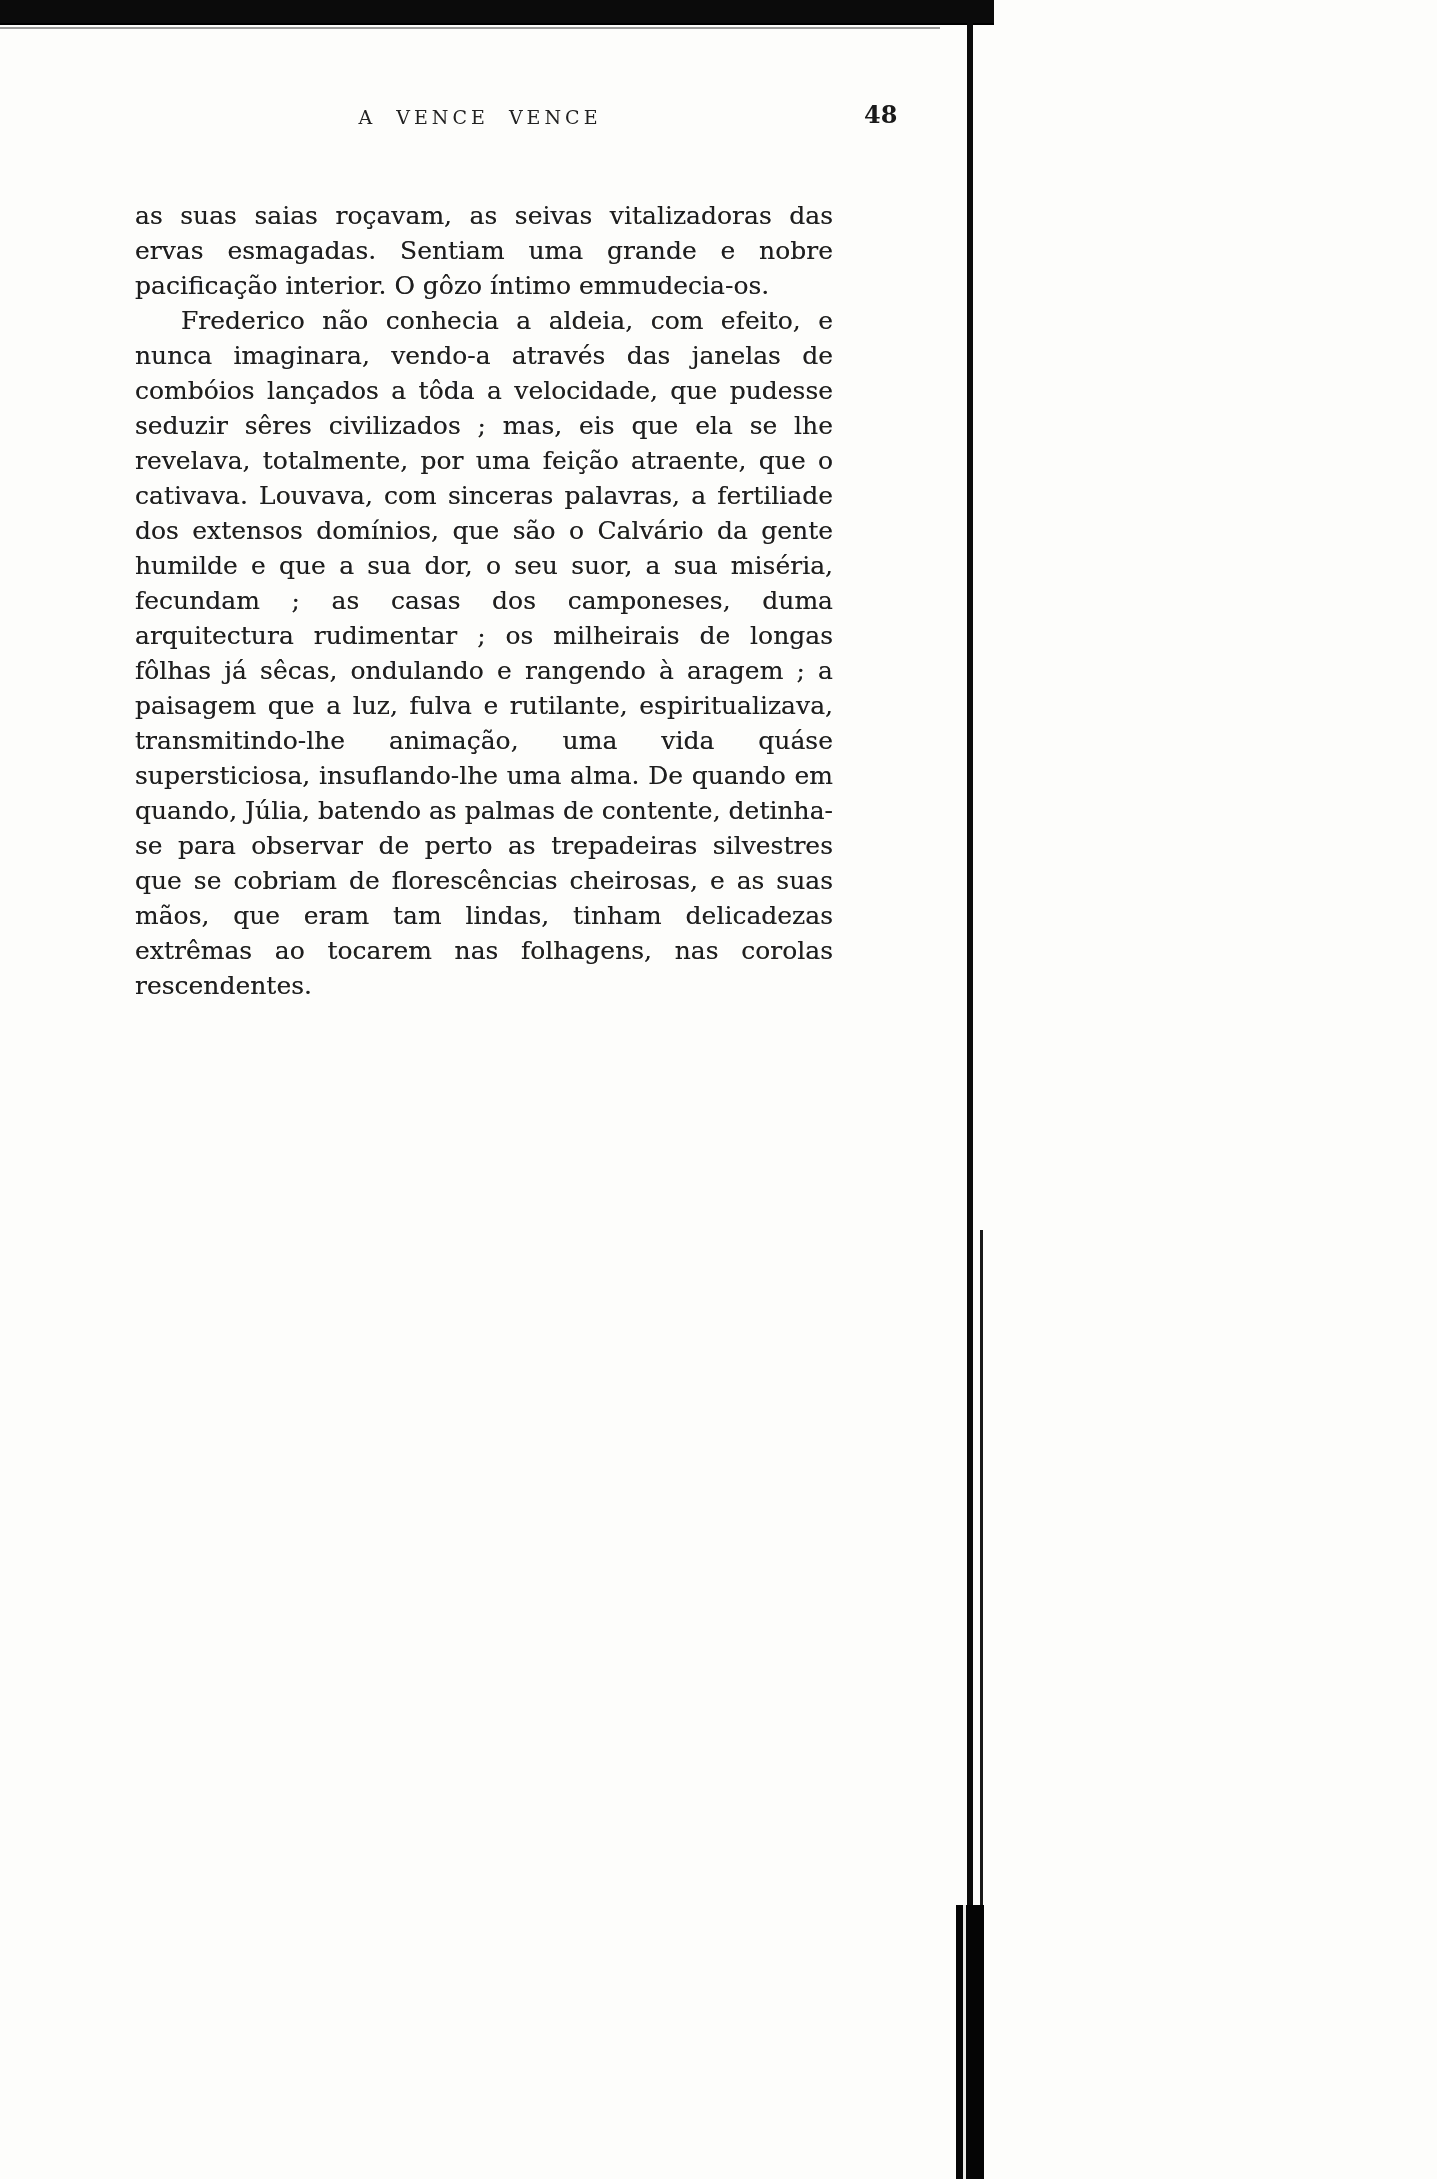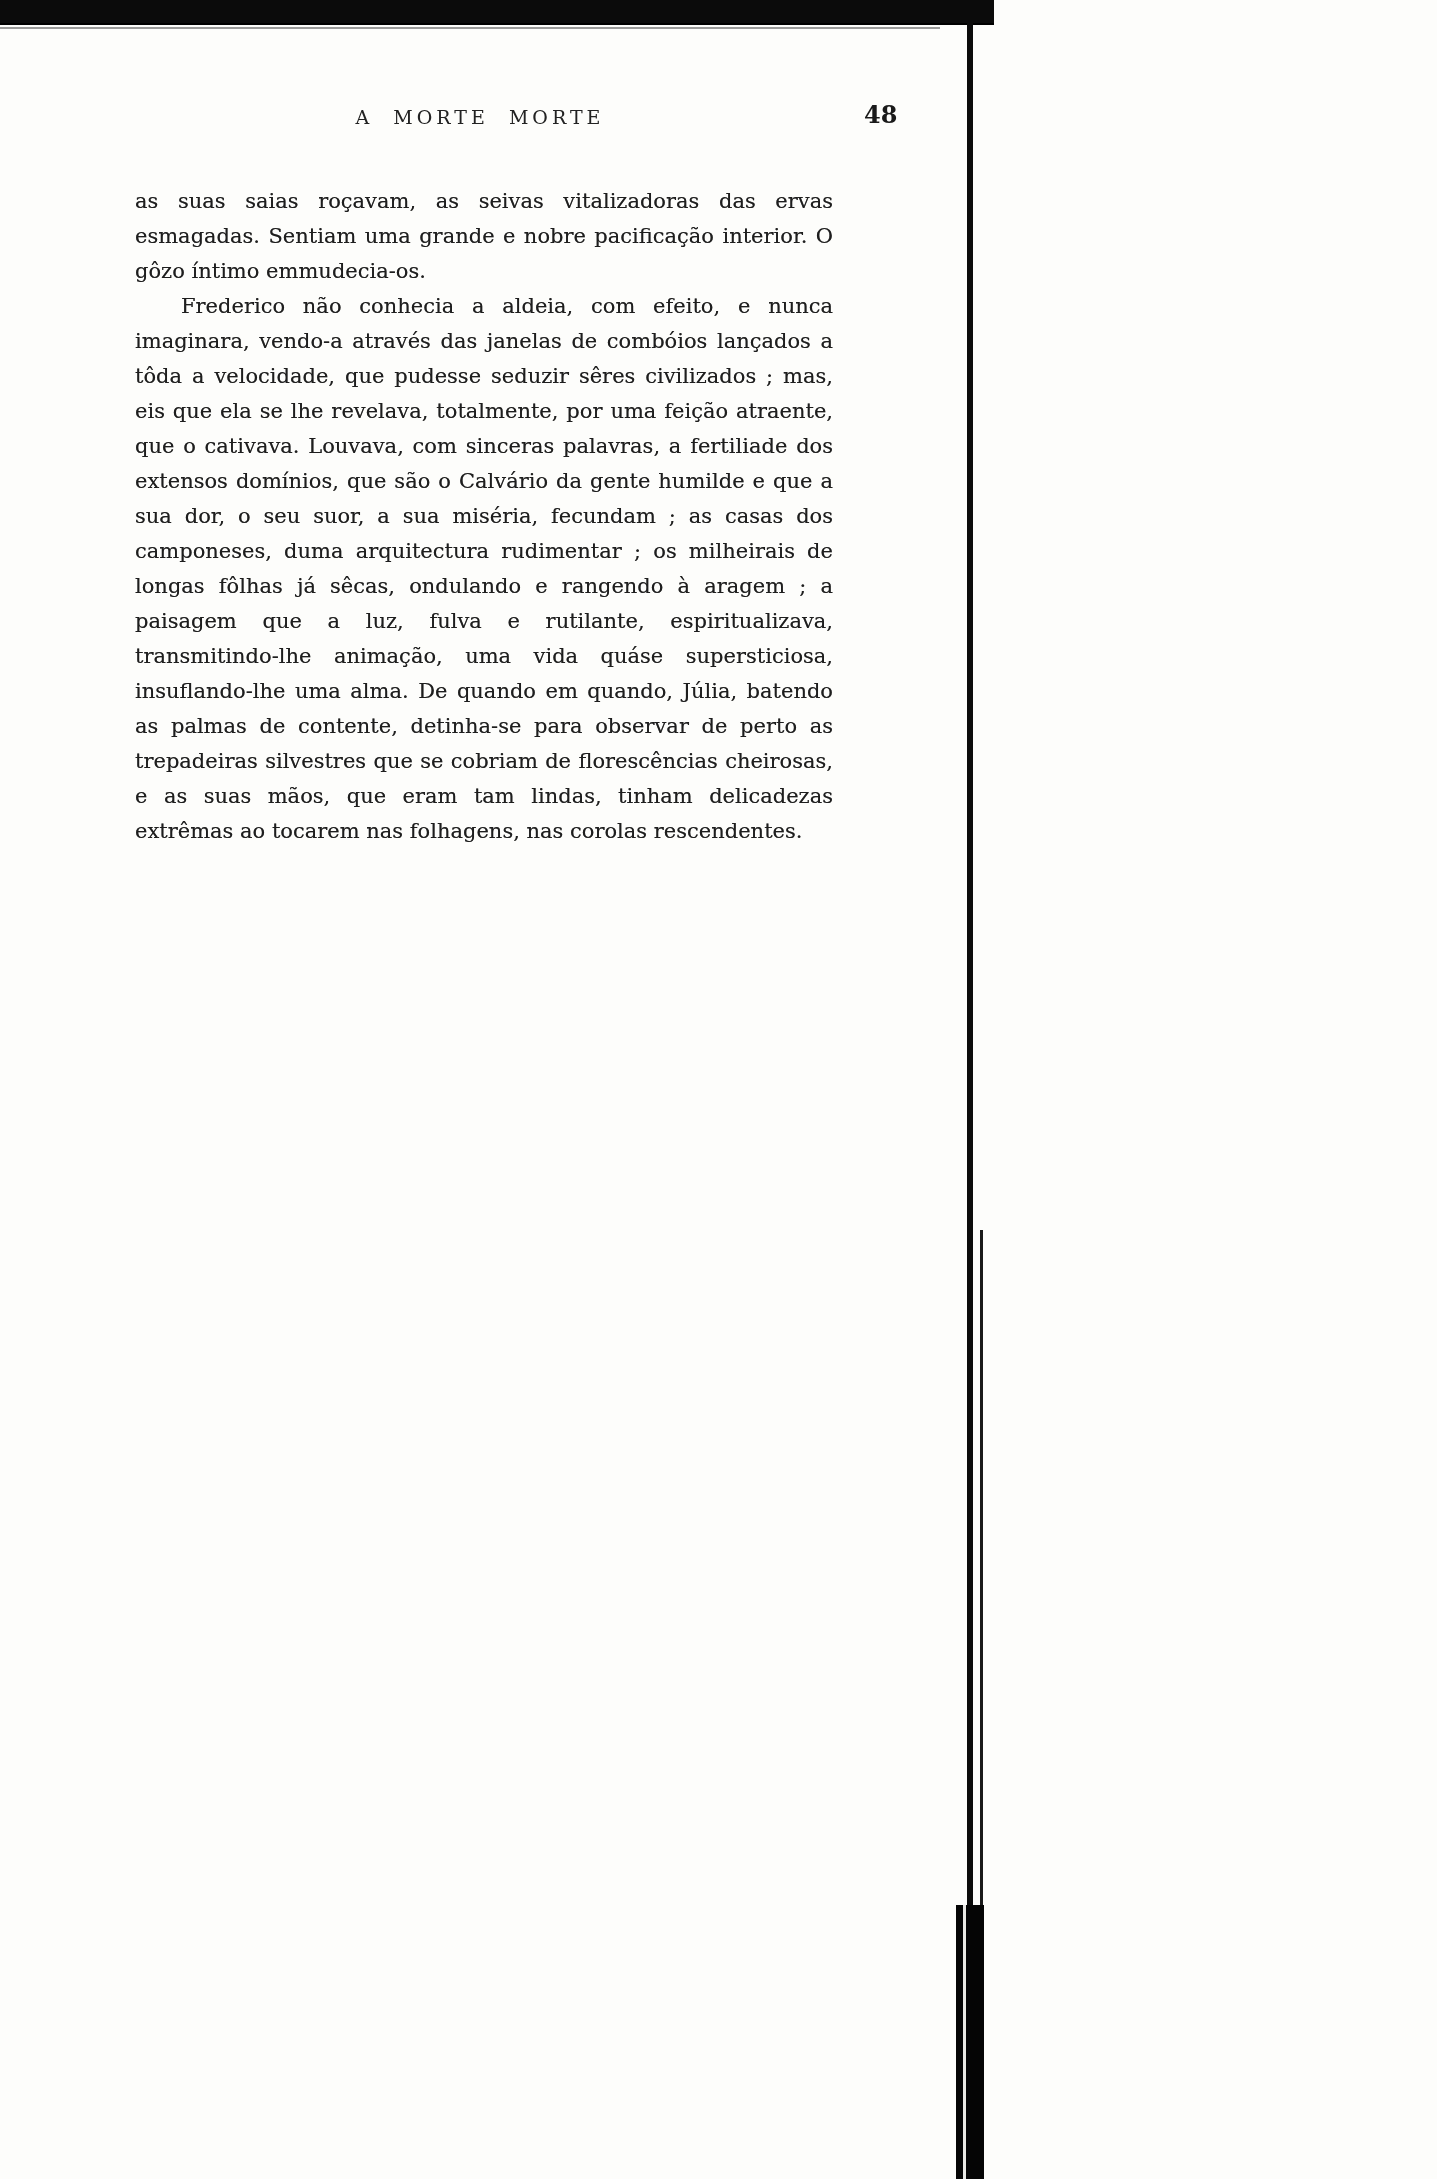--- a/index.html
+++ b/index.html
@@ -65,23 +65,23 @@
     position: absolute;
     left: 864px; top: 100px;
     font-size: 24px;
     font-weight: 700;
     color: #1a1a1a;
   }
 
   
   .text-block {
     position: absolute;
-    left: 135px; top: 184px;
+    left: 135px; top: 198px;
     width: 698px;
-    font-size: 21px;
+    font-size: 25px;
     line-height: 35px;
     text-align: justify;
     text-shadow: 0 0 0.6px rgba(0,0,0,0.5);
   }
   .text-block p {
     margin: 0;
     text-indent: 46px;
   }
   .text-block p.no-indent {
     text-indent: 0;
@@ -92,21 +92,21 @@
 
 <div class="page">
 
   <div class="artifact top-bar"></div>
   <div class="artifact top-bar-echo"></div>
   <div class="artifact right-line"></div>
   <div class="artifact right-line-2"></div>
   <div class="artifact right-bar-bottom"></div>
   <div class="artifact right-bar-gap"></div>
 
-  <div class="running-title">A MORTE MORTE</div>
+  <div class="running-title">A VENCE VENCE</div>
   <div class="page-number">48</div>
 
   <div class="text-block">
     <p class="no-indent">as suas saias roçavam, as seivas vitalizadoras das ervas esmagadas. Sentiam uma grande e nobre pacificação interior. O gôzo íntimo emmudecia-os.</p>
     <p>Frederico não conhecia a aldeia, com efeito, e nunca imaginara, vendo-a através das janelas de combóios lançados a tôda a velocidade, que pudesse seduzir sêres civilizados&nbsp;; mas, eis que ela se lhe revelava, totalmente, por uma feição atraente, que o cativava. Louvava, com sinceras palavras, a fertiliade dos extensos domínios, que são o Calvário da gente humilde e que a sua dor, o seu suor, a sua miséria, fecundam&nbsp;; as casas dos camponeses, duma arquitectura rudimentar&nbsp;; os milheirais de longas fôlhas já sêcas, ondulando e rangendo à aragem&nbsp;; a paisagem que a luz, fulva e rutilante, espiritualizava, transmitindo-lhe animação, uma vida quáse supersticiosa, insuflando-lhe uma alma. De quando em quando, Júlia, batendo as palmas de contente, detinha-se para observar de perto as trepadeiras silvestres que se cobriam de florescências cheirosas, e as suas mãos, que eram tam lindas, tinham delicadezas extrêmas ao tocarem nas folhagens, nas corolas rescendentes.</p>
   </div>
 
 </div>
 
 </body></html>

